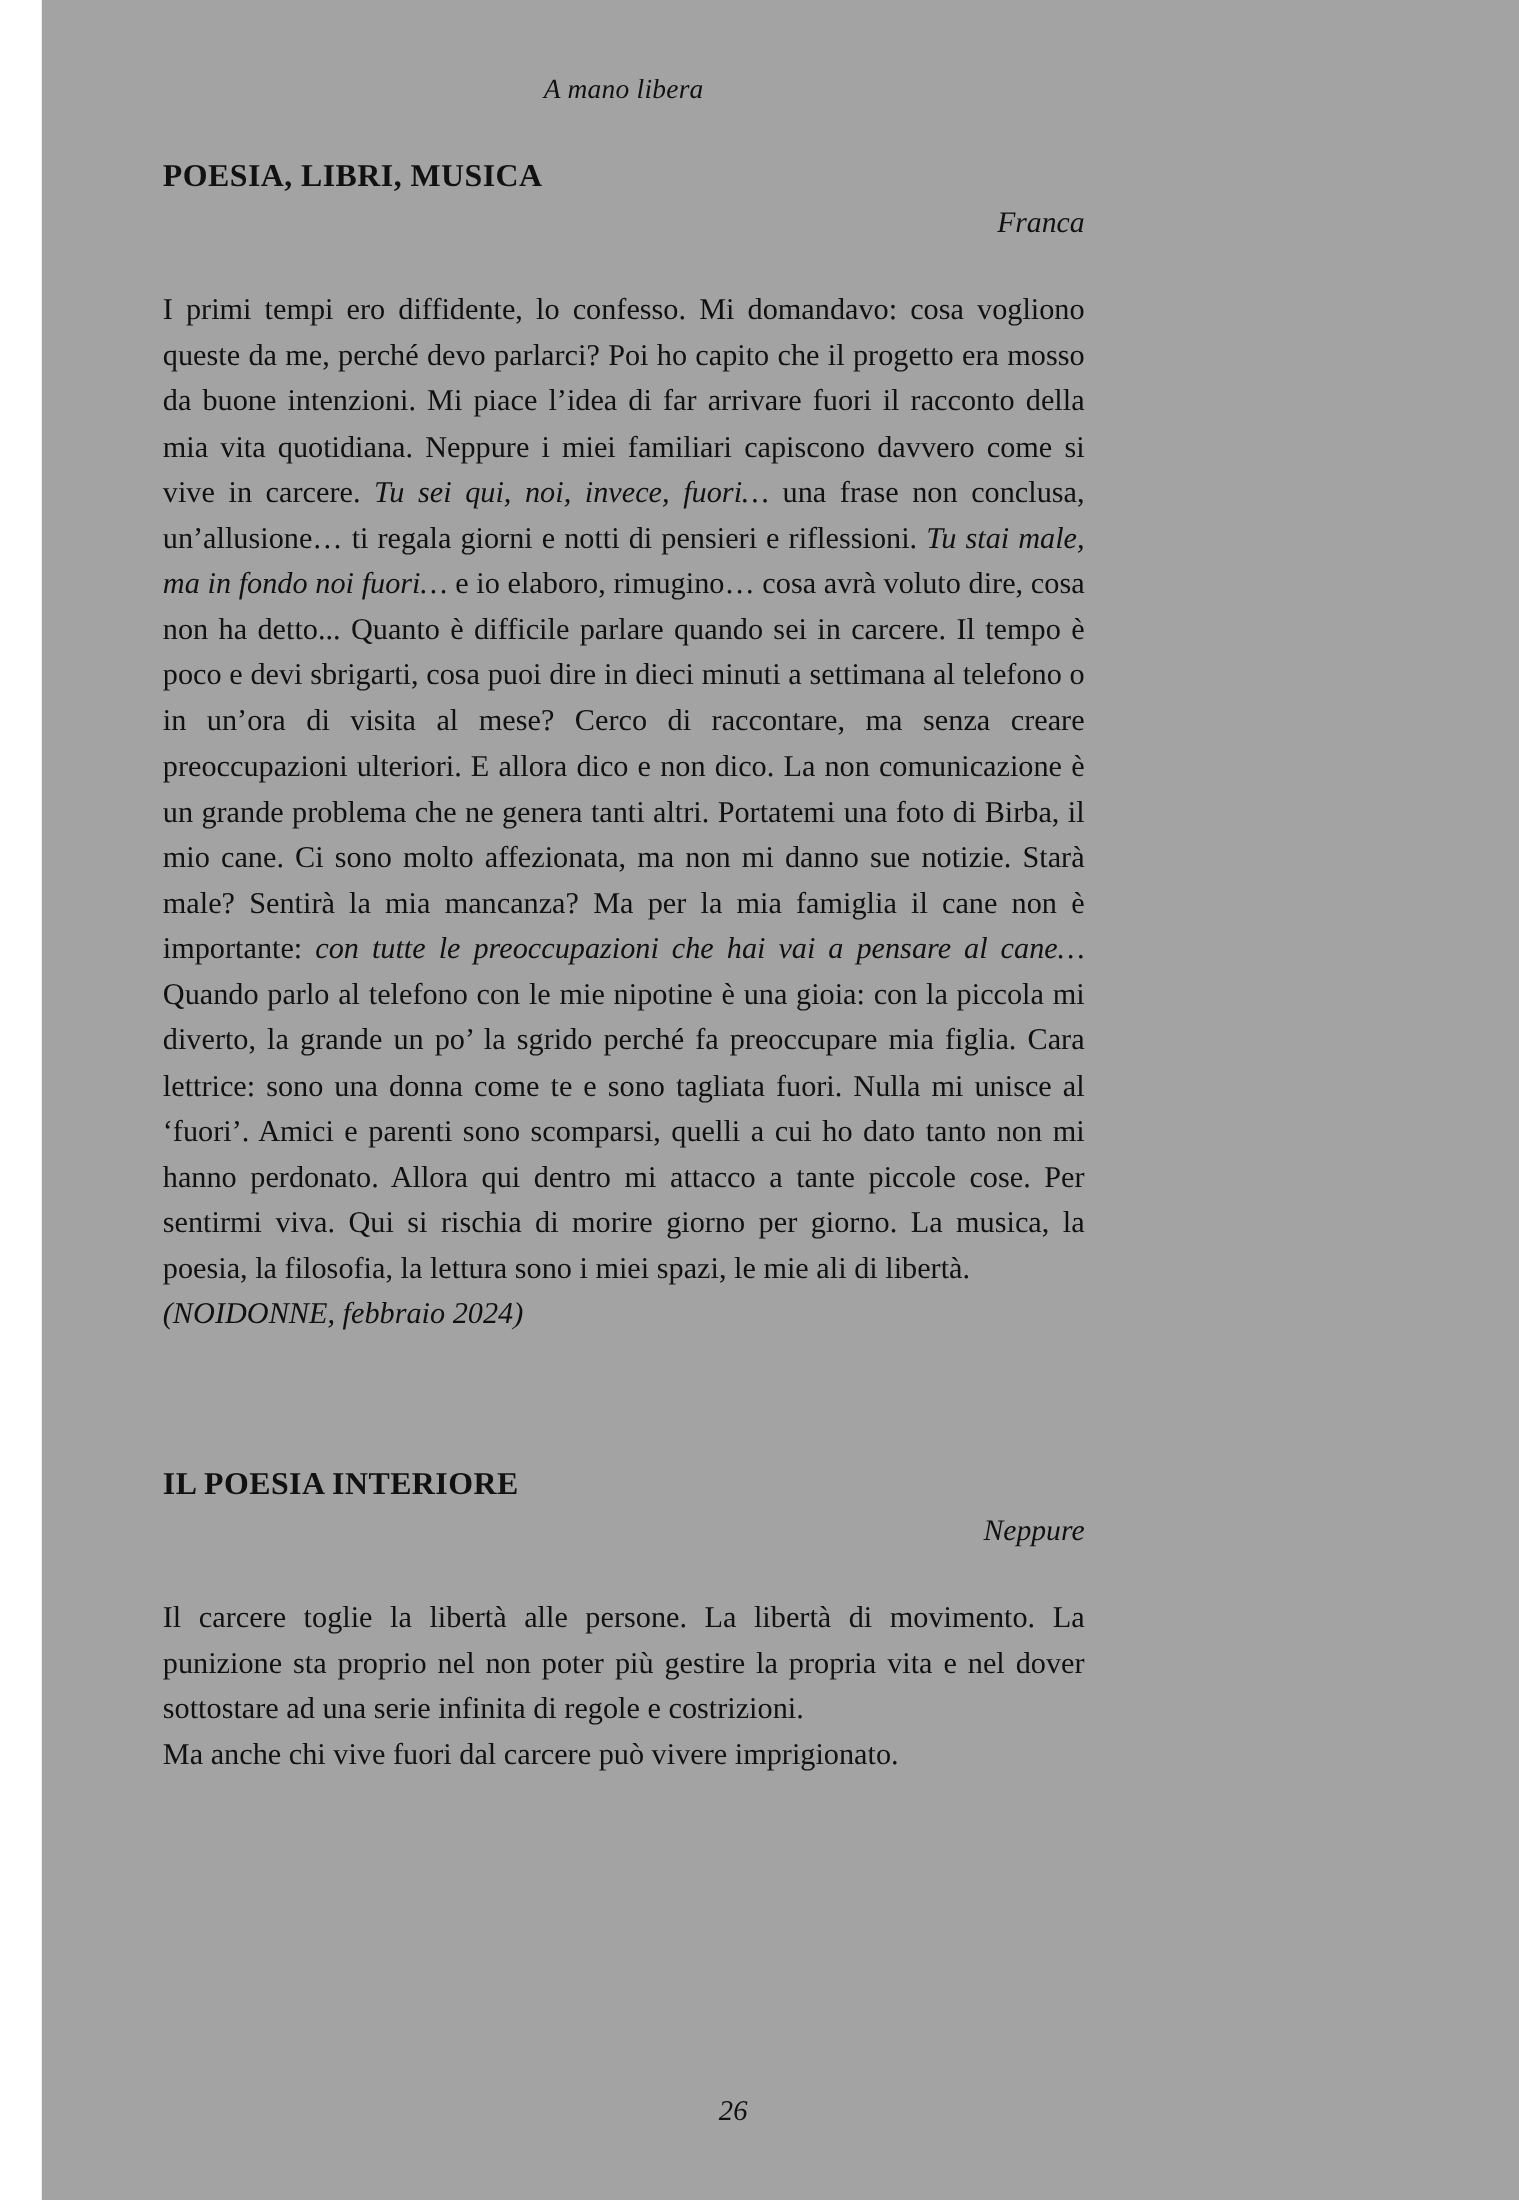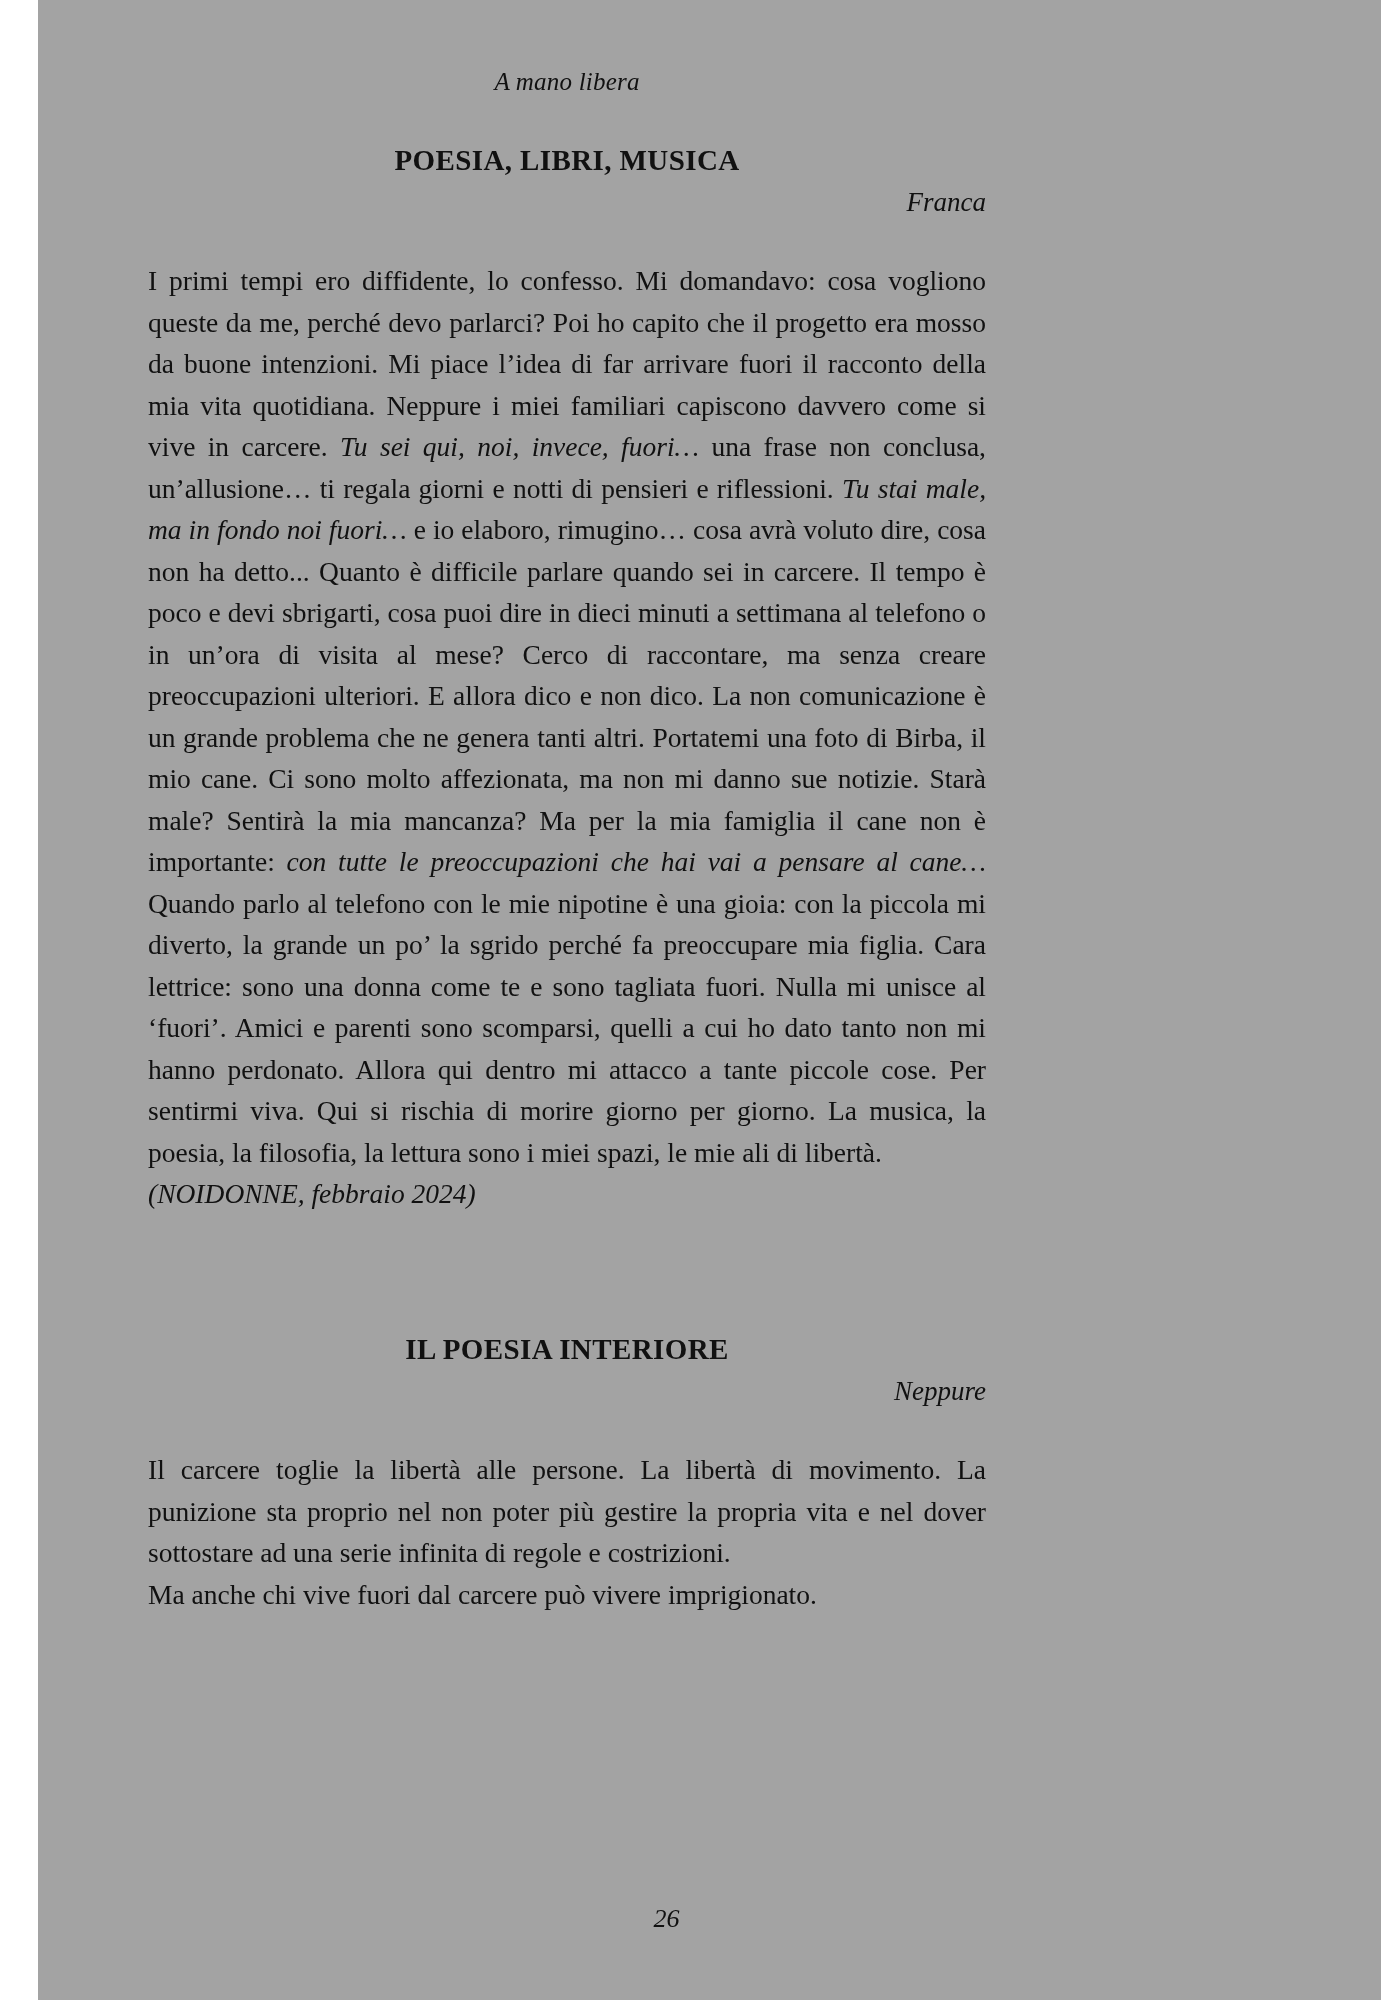--- a/index.html
+++ b/index.html
@@ -47,21 +47,20 @@
   }
 
   
   .article {
     margin-top: 0;
   }
   .article.first { margin-top: 48px; }
   .article.second { margin-top: 118px; }
 
   .article-title {
-    text-align: center;
     font-weight: bold;
     font-size: 29px;
     line-height: 1.15;
     letter-spacing: 0.4px;
   }
   .article-byline {
     text-align: right;
     font-style: italic;
     font-size: 27px;
     line-height: 1.2;

